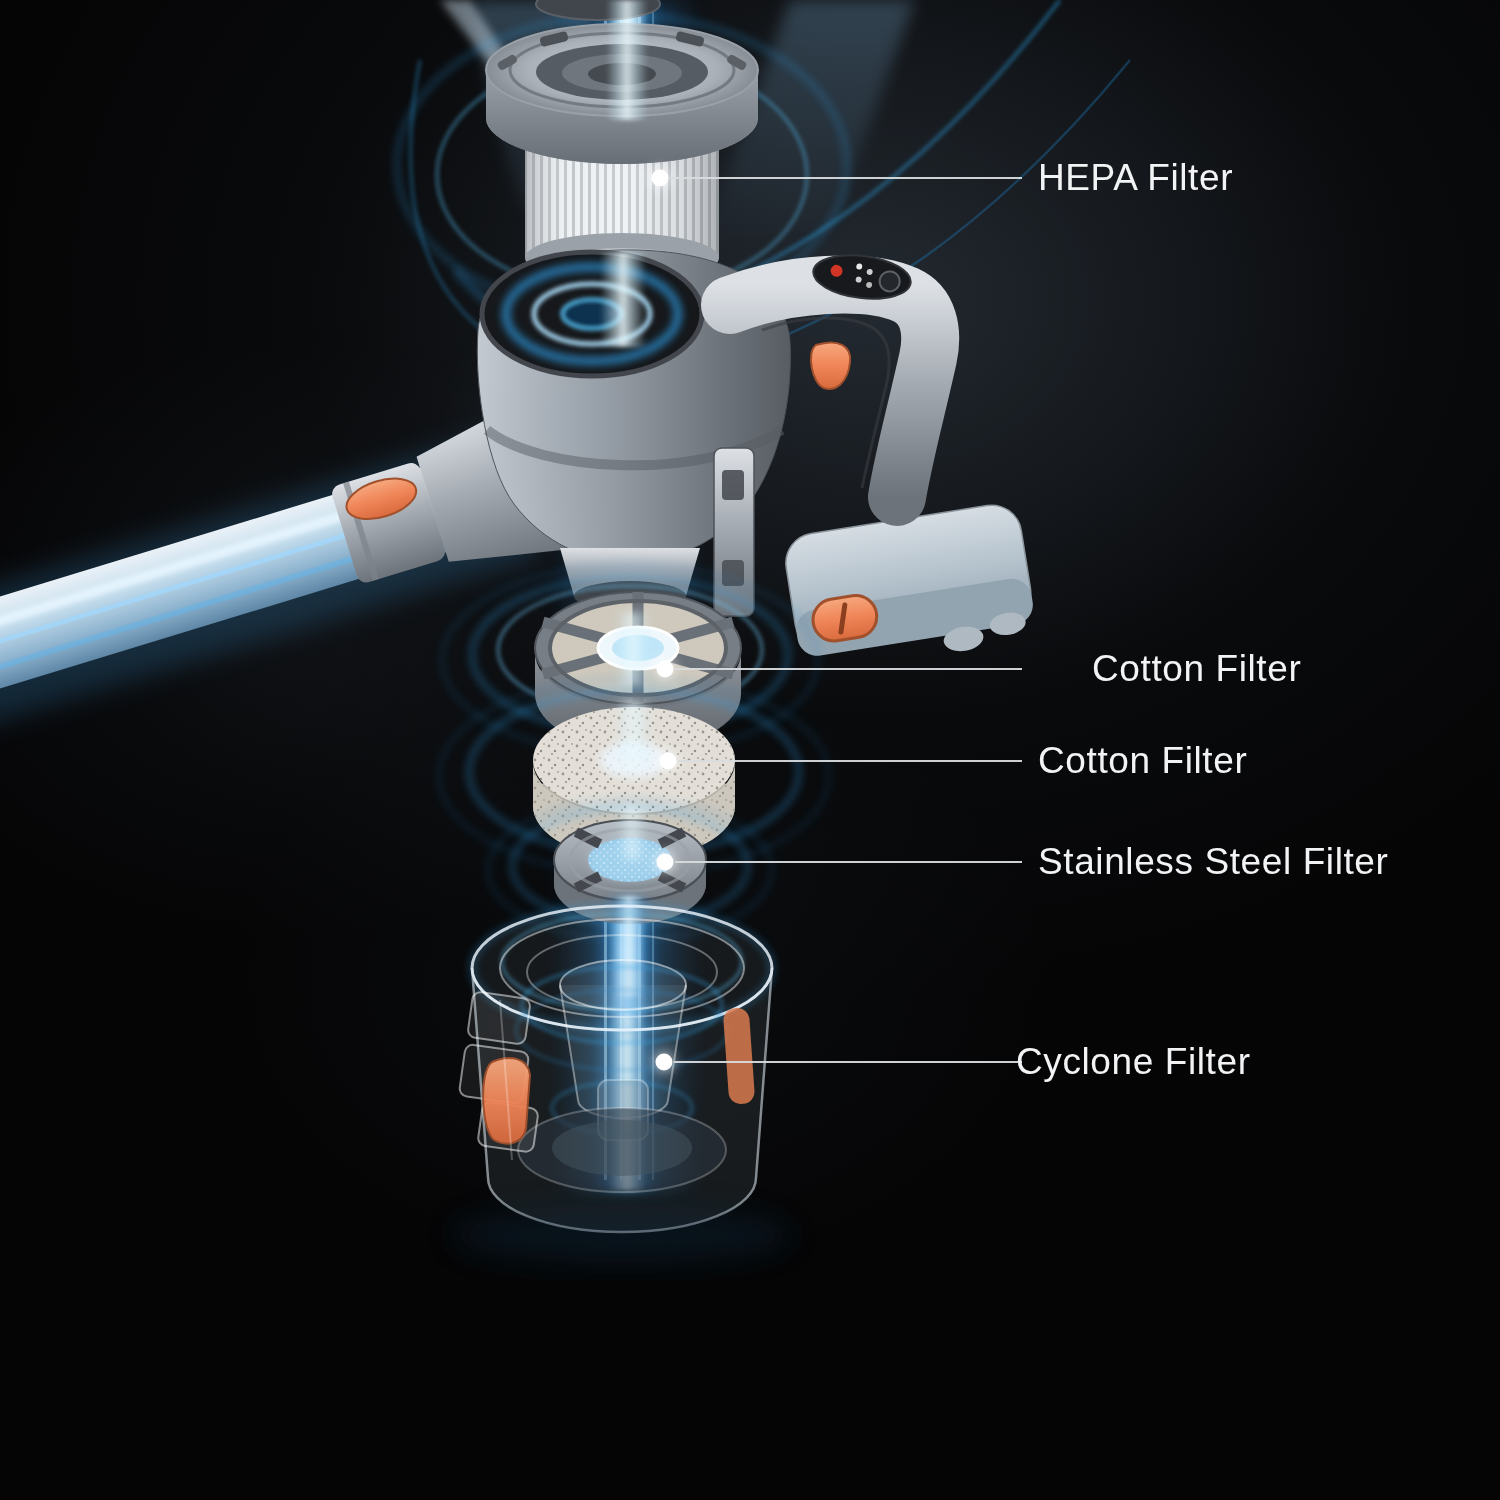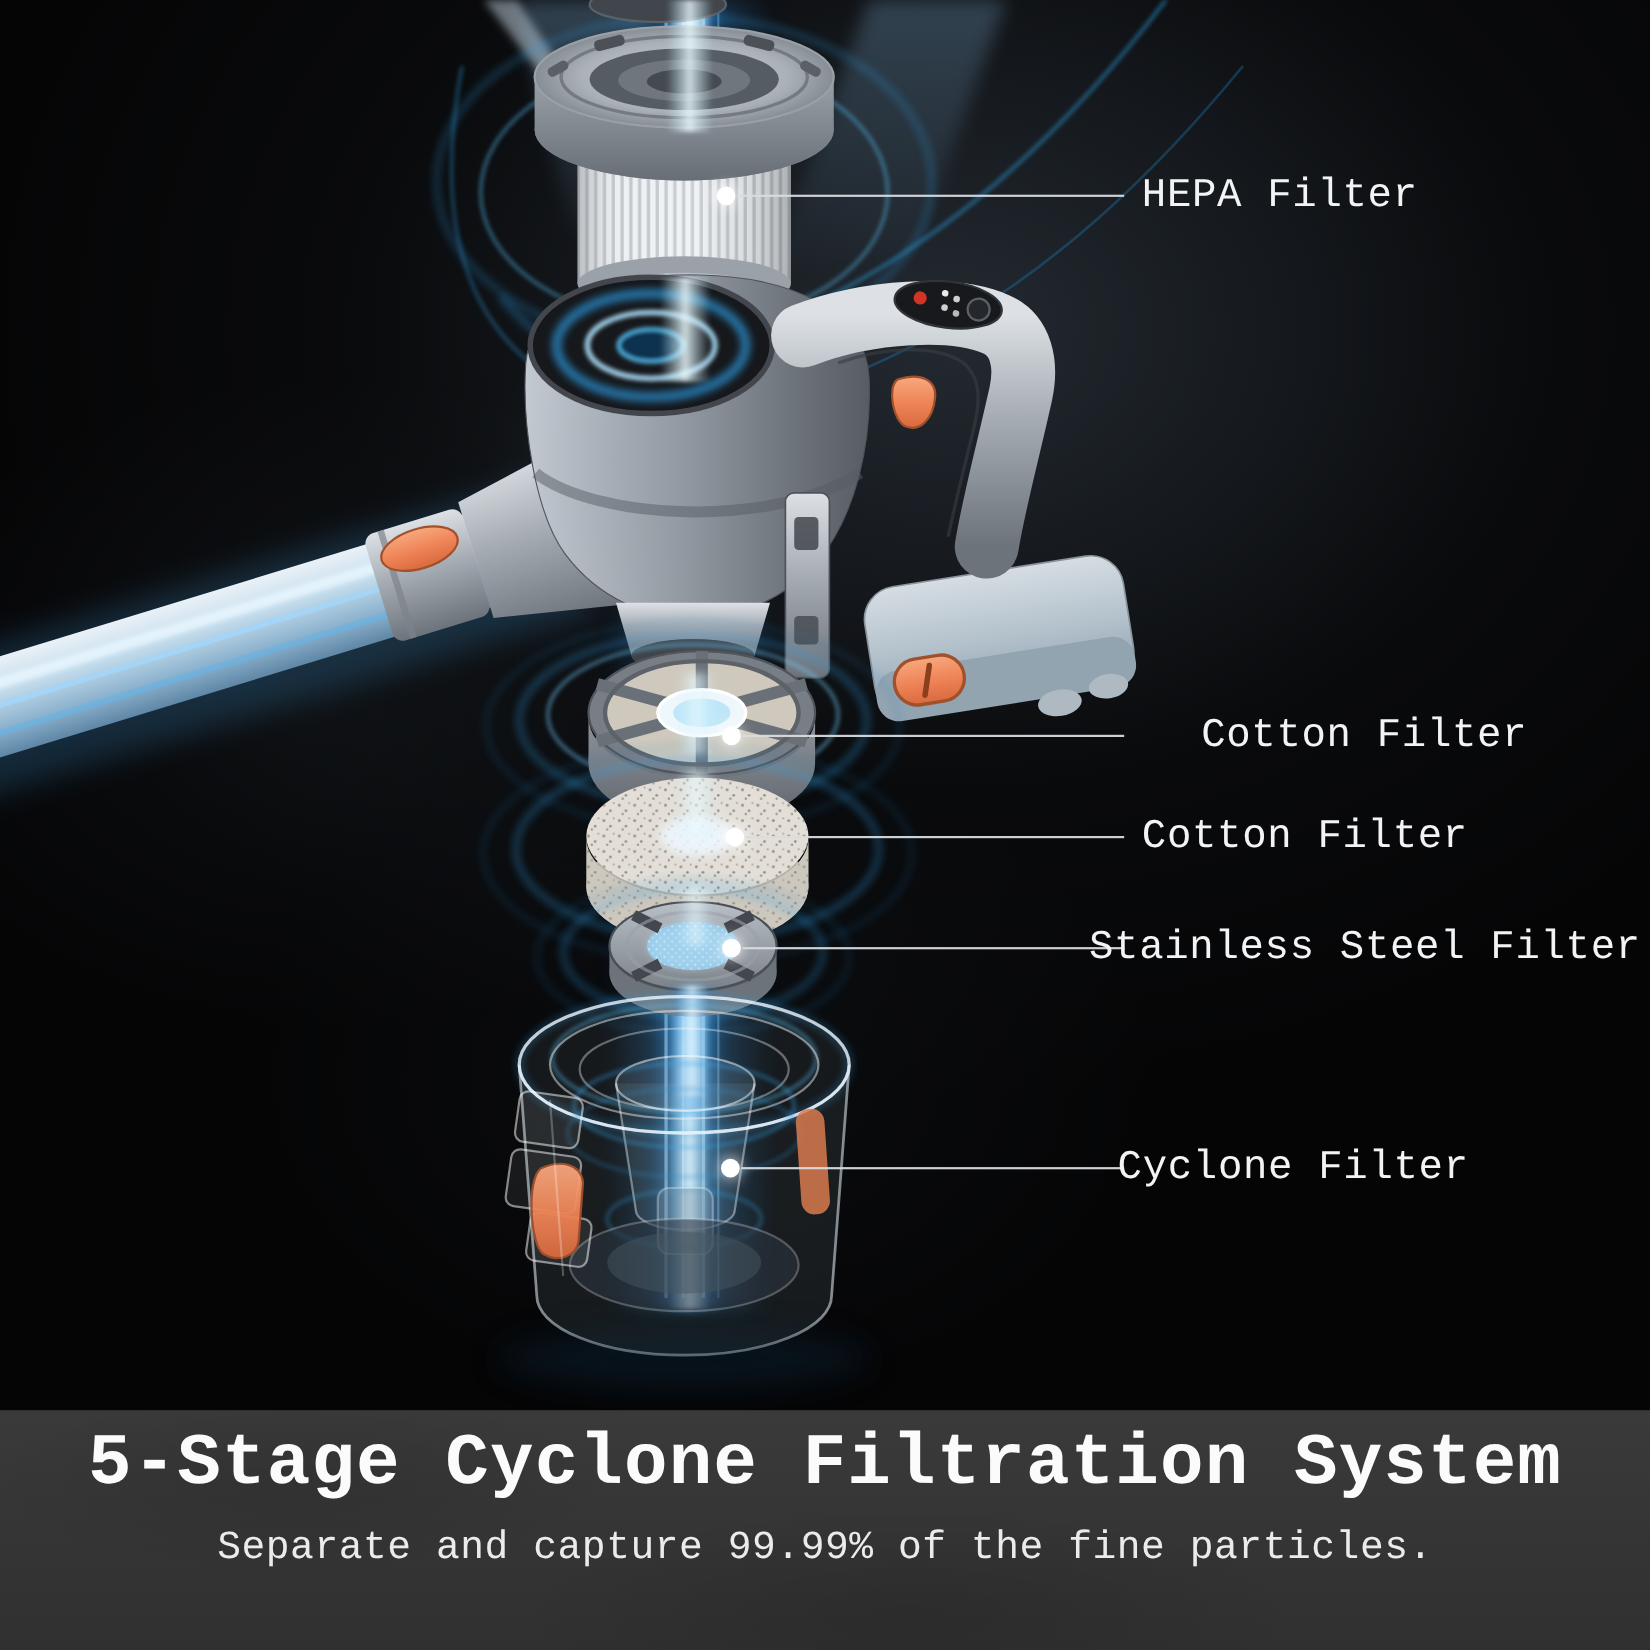--- a/index.html
+++ b/index.html
@@ -1,18 +1,18 @@
 <!DOCTYPE html>
 <html><head>
 <meta charset="utf-8">
 <style>
   html,body{margin:0;padding:0;background:#000;}
   .stage{
     position:relative;width:1500px;height:1500px;overflow:hidden;
-    font-family:Liberation Mono, monospace;
+    font-family:Liberation Sans, sans-serif;
     background:
       radial-gradient(900px 700px at 58% 20%, #191d22 0%, #0a0b0d 55%, #050506 100%);
   }
   .art{position:absolute;left:0;top:0;}
   .callout{position:absolute;left:0;top:0;width:1500px;height:0;}
   .c-dot{position:absolute;width:17px;height:17px;border-radius:50%;background:#ffffff;
          box-shadow:0 0 14px rgba(255,255,255,0.95);transform:translate(-50%,-50%);}
   .c-line{position:absolute;height:2px;background:#d9dcde;opacity:.95;transform:translateY(-1px);}
   .c-label{position:absolute;transform:translateY(-50%);color:#f2f3f4;font-size:37px;
            font-weight:400;letter-spacing:.6px;white-space:nowrap;}
@@ -327,26 +327,22 @@
     <span class="c-label" style="left:1092px">Cotton Filter</span>
   </div>
   <div class="callout" style="top:761px">
     <span class="c-dot" style="left:668px"></span>
     <span class="c-line" style="left:678px;width:344px"></span>
     <span class="c-label" style="left:1038px">Cotton Filter</span>
   </div>
   <div class="callout" style="top:862px">
     <span class="c-dot" style="left:665px"></span>
     <span class="c-line" style="left:675px;width:347px"></span>
-    <span class="c-label" style="left:990px">Stainless Steel Filter</span>
+    <span class="c-label" style="left:1038px">Stainless Steel Filter</span>
   </div>
   <div class="callout" style="top:1062px">
     <span class="c-dot" style="left:664px"></span>
     <span class="c-line" style="left:674px;width:348px"></span>
     <span class="c-label" style="left:1016px">Cyclone Filter</span>
   </div>
 
-  <div class="footer">
-    <div class="f-title">5-Stage Cyclone Filtration System</div>
-    <div class="f-sub">Separate and capture 99.99% of the fine particles.</div>
-  </div>
 
 </div>
 
 </body></html>

